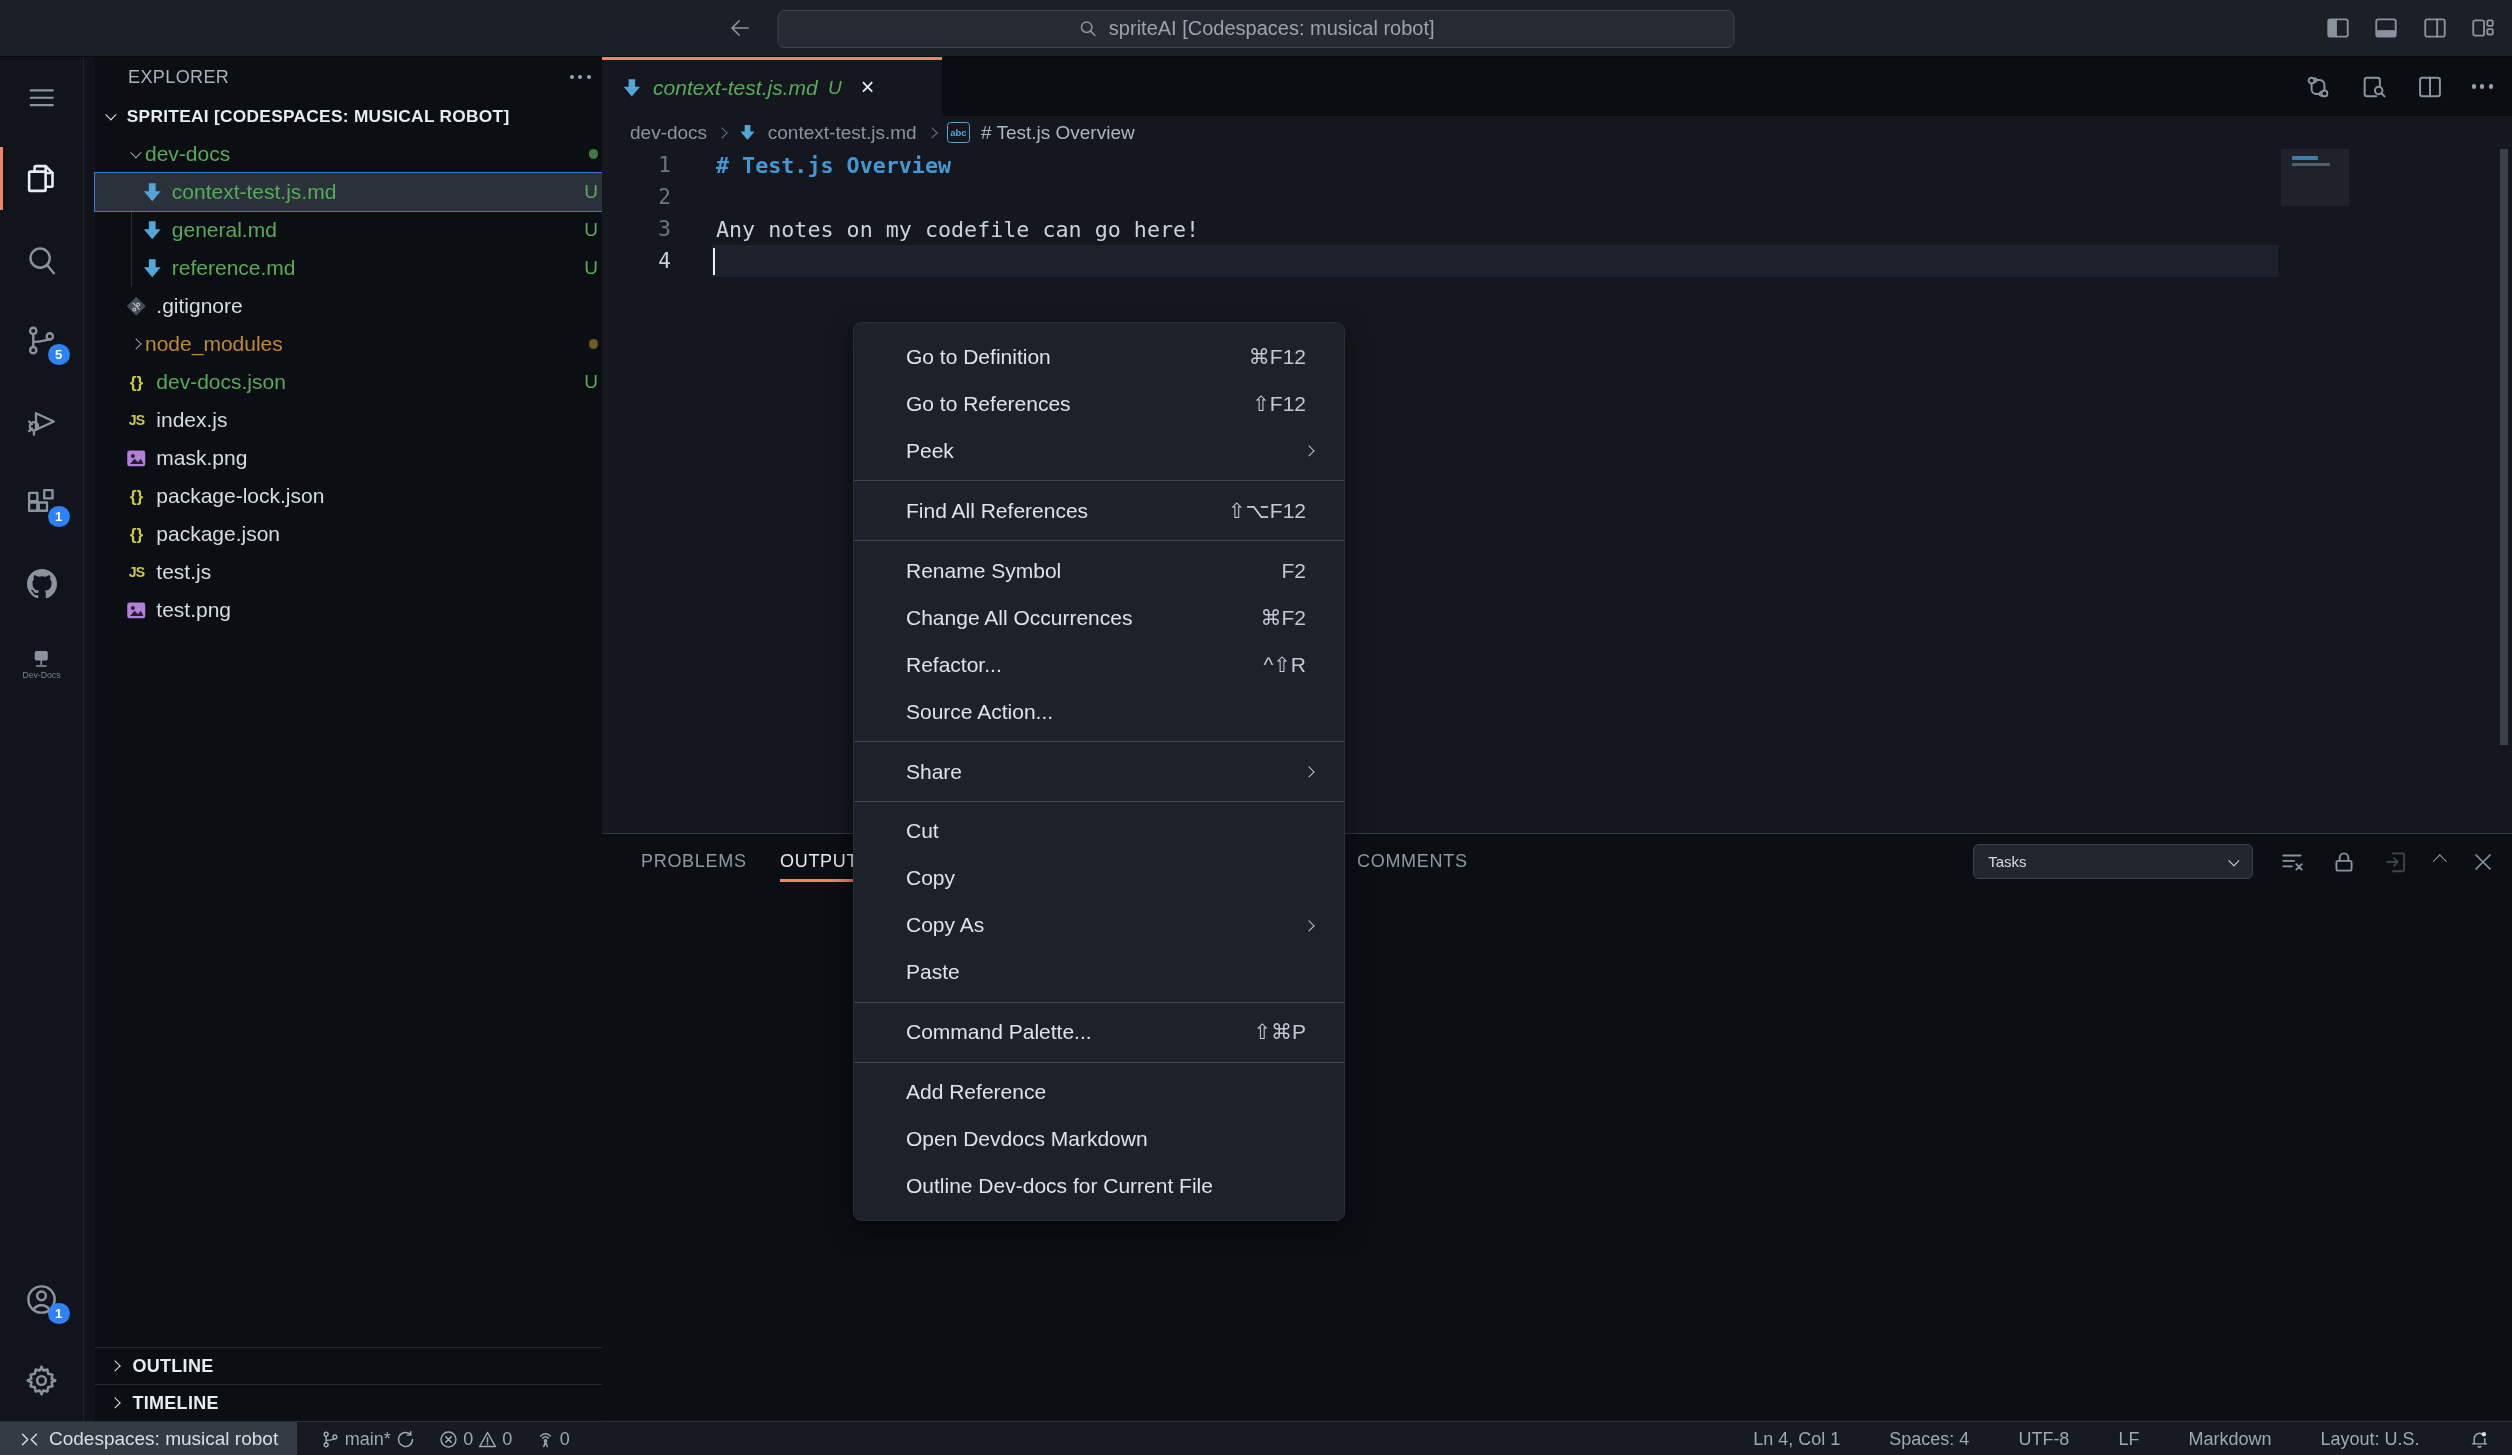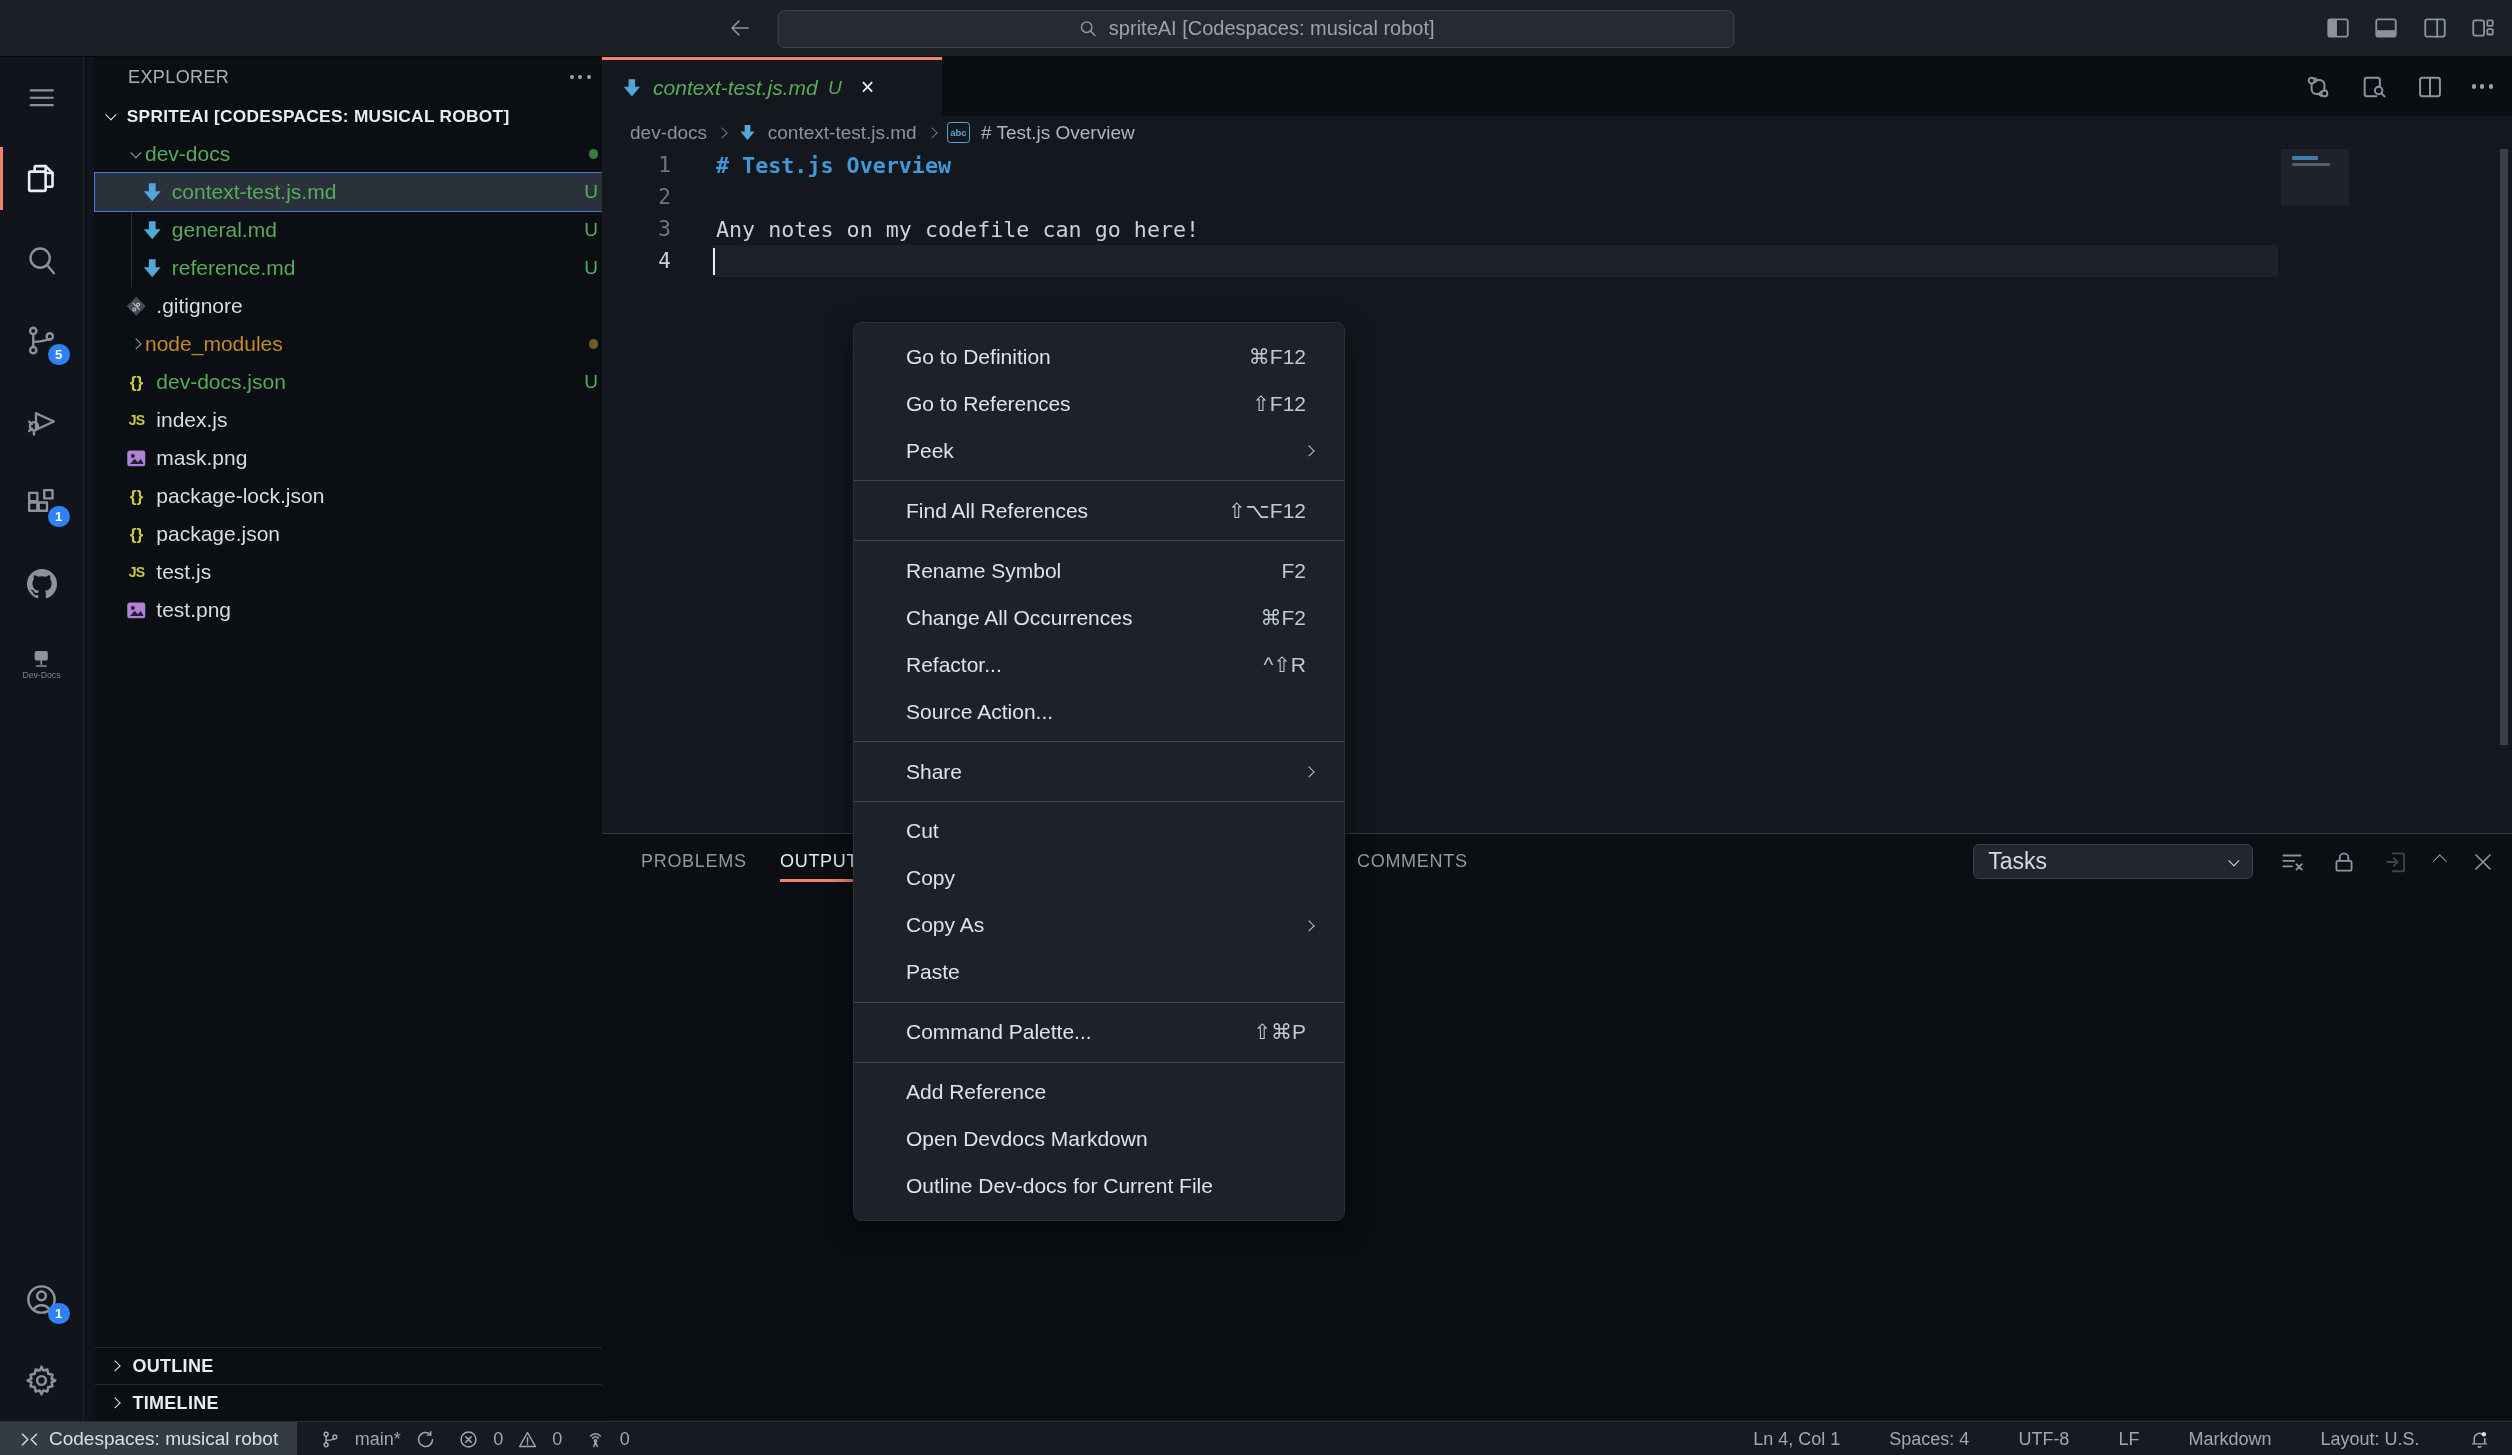--- a/index.html
+++ b/index.html
@@ -79,28 +79,28 @@
   .mm-bar.blue{background:#3f7ca8}
   .scrollbar{position:absolute;left:1898px;top:0;width:7.8px;height:596px;background:#39404a}
 
   
   .panel{position:absolute;left:0;top:776px;width:1910px;height:587px;background:#0b0e13;border-top:0.9px solid #343b45}
   .ptab{position:absolute;top:0;height:55px;display:flex;align-items:center;font-size:18px;letter-spacing:0.7px;color:#9198a1}
   .ptab.active{color:#e6edf3}
   .ptab.active::after{content:"";position:absolute;left:0;right:0;bottom:7px;height:2.6px;background:var(--accent)}
   .p-problems{left:39px}.p-output{left:178px}.p-comments{left:755px}
   .p-controls{position:absolute;right:17.3px;top:10.4px;display:flex;align-items:center;gap:26px}
-  .tasks-dd{width:280px;height:35px;background:#22262e;border:0.9px solid #3a414c;border-radius:6px;display:flex;align-items:center;padding:0 14px;color:#d5dbe2;font-size:23px}
+  .tasks-dd{width:280px;height:35px;background:#22262e;border:0.9px solid #3a414c;border-radius:6px;display:flex;align-items:center;padding:0 14px;color:#d5dbe2;font-size:15px}
   .tasks-dd .chv{margin-left:auto}
   .dim{opacity:.4}
 
   
   .statusbar{position:absolute;left:0;top:1421px;width:2512px;height:35px;background:#171b21;border-top:0.9px solid #2a2f37;display:flex;align-items:center;font-size:18px;color:#9fa8b2}
   .sb-remote{height:100%;background:#343B44;color:#d9dee3;display:flex;align-items:center;gap:9px;padding:0 19px;font-size:19px}
-  .sb-item{display:flex;align-items:center;gap:14px;margin-left:22.5px}
+  .sb-item{display:flex;align-items:center;gap:4px;margin-left:22.5px}
   .sb-right{margin-left:auto;display:flex;align-items:center;gap:33px;padding-right:22.5px}
   .sb-right .sb-item{margin-left:16px}
 
   
   .ctx{position:absolute;left:853px;top:322px;width:492px;background:#1d212a;border:0.9px solid #2a2f3a;border-radius:8.7px;box-shadow:0 8.7px 26px rgba(0,0,0,.55);padding:10.4px 0;z-index:100}
   .mi{height:47px;display:flex;align-items:center;padding:0 38px 0 52px;color:#dde3ea;font-size:21px;position:relative}
   .mi .sc{margin-left:auto;color:#c2c9d2}
   .mi .sub{position:absolute;right:31px;color:#c2c9d2}
   .msep{height:0.9px;background:#3f4550;margin:6px 0}
 

